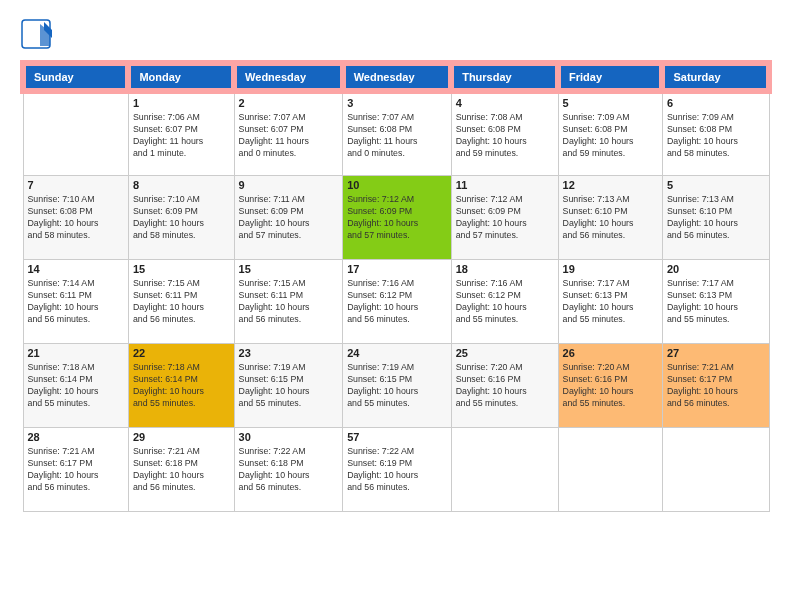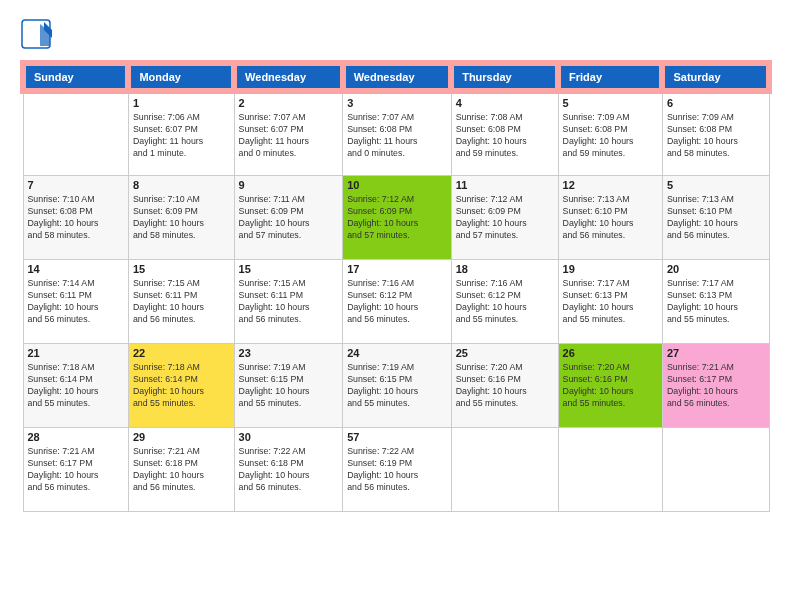--- a/index.html
+++ b/index.html
@@ -274,21 +274,21 @@
           </td>
         </tr>
         <tr>
           <td style="background: rgb(247, 247, 247);">
             <span class="day-number">21</span>
             <div class="cell-content" style="white-space: pre-line;">Sunrise: 7:18 AM
 Sunset: 6:14 PM
 Daylight: 10 hours
 and 55 minutes.</div>
           </td>
-          <td style="background: #fde047;">
+          <td style="background: #eab308;">
             <span class="day-number">22</span>
             <div class="cell-content" style="white-space: pre-line;">Sunrise: 7:18 AM
 Sunset: 6:14 PM
 Daylight: 10 hours
 and 55 minutes.</div>
           </td>
           <td style="background: rgb(247, 247, 247);">
             <span class="day-number">23</span>
             <div class="cell-content" style="white-space: pre-line;">Sunrise: 7:19 AM
 Sunset: 6:15 PM
@@ -302,28 +302,28 @@
 Daylight: 10 hours
 and 55 minutes.</div>
           </td>
           <td style="background: rgb(247, 247, 247);">
             <span class="day-number">25</span>
             <div class="cell-content" style="white-space: pre-line;">Sunrise: 7:20 AM
 Sunset: 6:16 PM
 Daylight: 10 hours
 and 55 minutes.</div>
           </td>
-          <td style="background: #84cc16;">
+          <td style="background: #fdba74;">
             <span class="day-number">26</span>
             <div class="cell-content" style="white-space: pre-line;">Sunrise: 7:20 AM
 Sunset: 6:16 PM
 Daylight: 10 hours
 and 55 minutes.</div>
           </td>
-          <td style="background: #f9a8d4;">
+          <td style="background: #fdba74;">
             <span class="day-number">27</span>
             <div class="cell-content" style="white-space: pre-line;">Sunrise: 7:21 AM
 Sunset: 6:17 PM
 Daylight: 10 hours
 and 56 minutes.</div>
           </td>
         </tr>
         <tr>
           <td>
             <span class="day-number">28</span>

